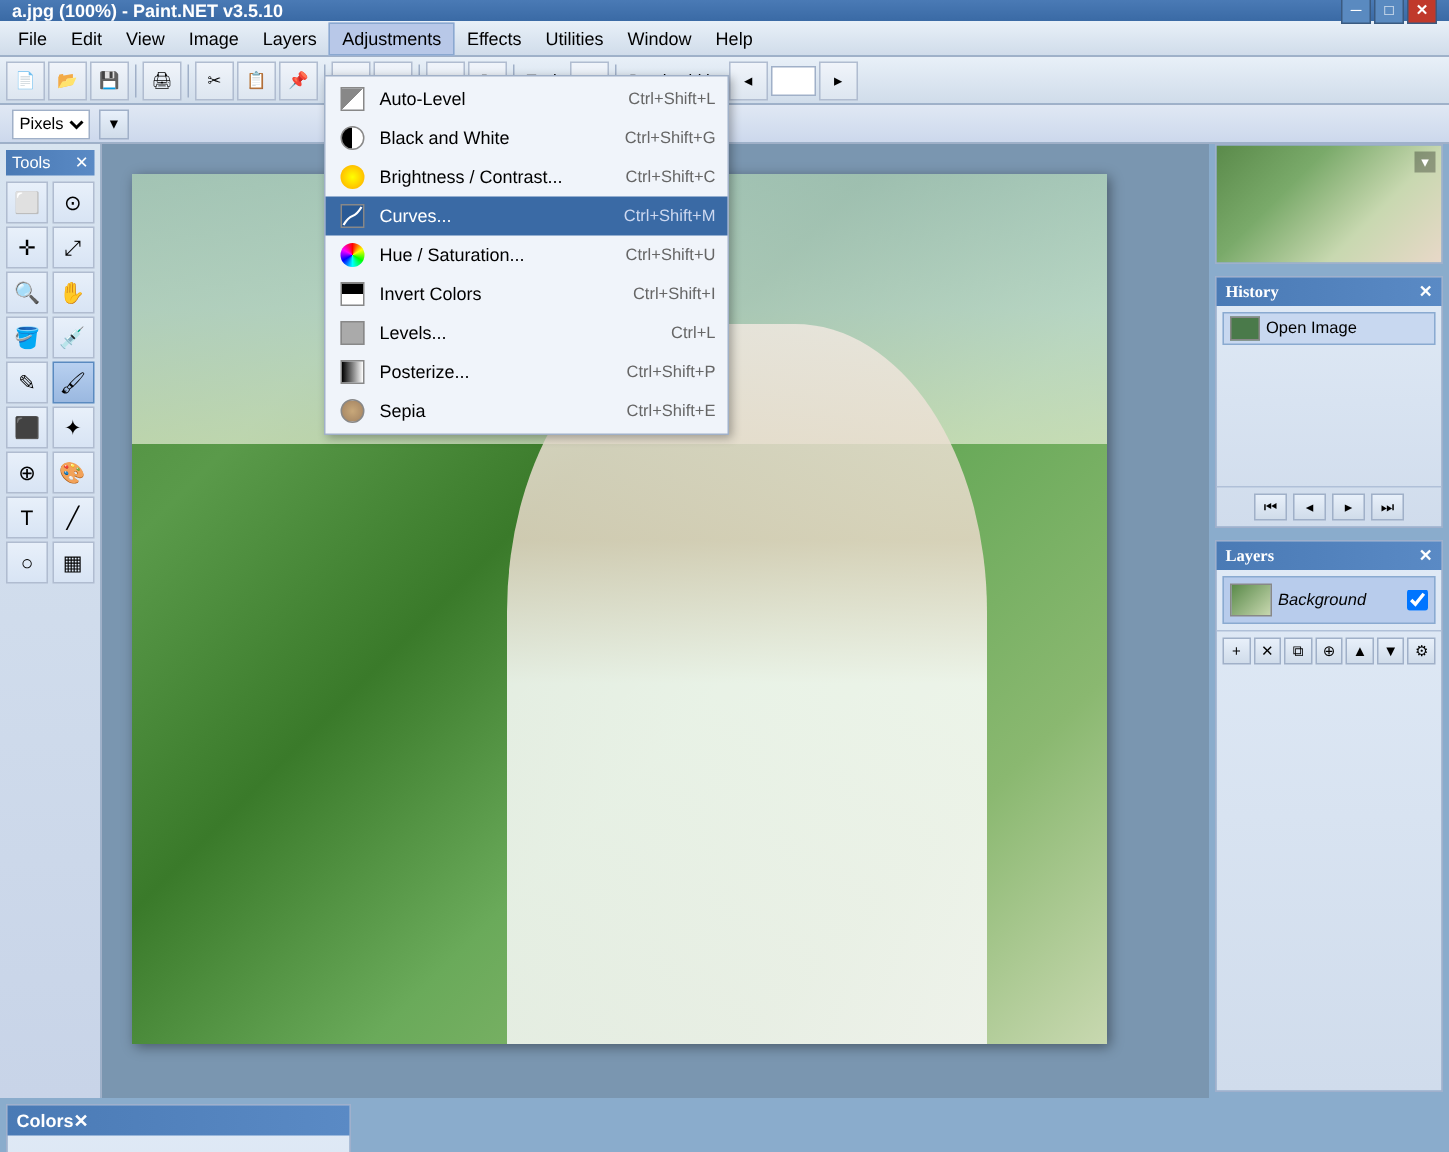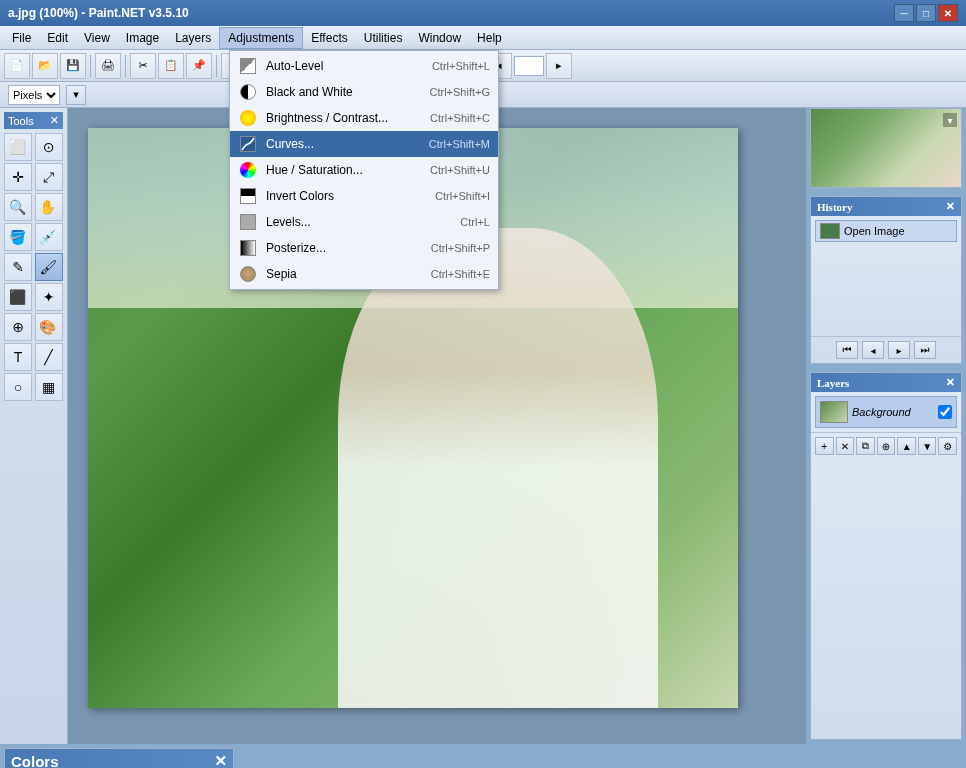--- a/index.html
+++ b/index.html
@@ -9,21 +9,21 @@
       background: #6a8cae;
       font-family: 'Segoe UI', Tahoma, sans-serif;
       font-size: 12px;
       overflow: hidden;
       position: relative;
     }
 
     
     #titlebar {
       background: linear-gradient(to bottom, #4a7ab5, #3a6aa5);
-      height: 26px;
+      height: 14px;
       display: flex;
       align-items: center;
       padding: 0 8px;
       color: white;
       font-size: 12px;
       font-weight: bold;
     }
     #titlebar-title { flex: 1; }
     #titlebar-controls { display: flex; gap: 2px; }
     .title-btn {
@@ -320,30 +320,30 @@
     }
     #colors-panel {
       width: 230px;
       background: linear-gradient(to bottom, #e0eaf6, #d0dcec);
       border: 1px solid #a0b0cc;
       margin: 4px;
     }
     .colors-header {
       background: linear-gradient(to right, #4a7ab5, #5a8ac5);
       color: white;
-      font-size: 15px;
+      font-size: 12px;
       font-weight: bold;
       padding: 3px 6px;
-      display: flex; align-items: center; justify-content: space-between;
+      display: flex; align-items: center; justify-content: flex-start;
     }
 
     
     #adjustments-menu {
       position: absolute;
-      top: 50px; left: 229px;
+      top: 50px; left: 216px;
       background: #f0f4fa;
       border: 1px solid #a0b0c8;
       box-shadow: 2px 2px 6px rgba(0,0,0,0.3);
       width: 270px;
       z-index: 1000;
       padding: 2px 0;
     }
     .dropdown-item {
       display: flex;
       align-items: center;

